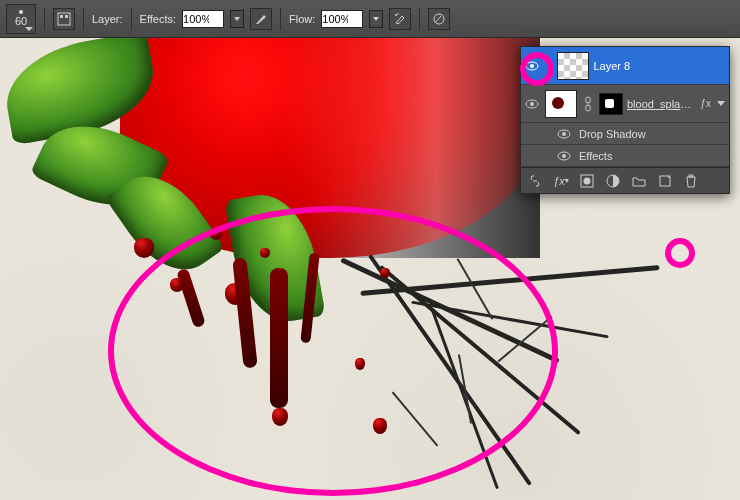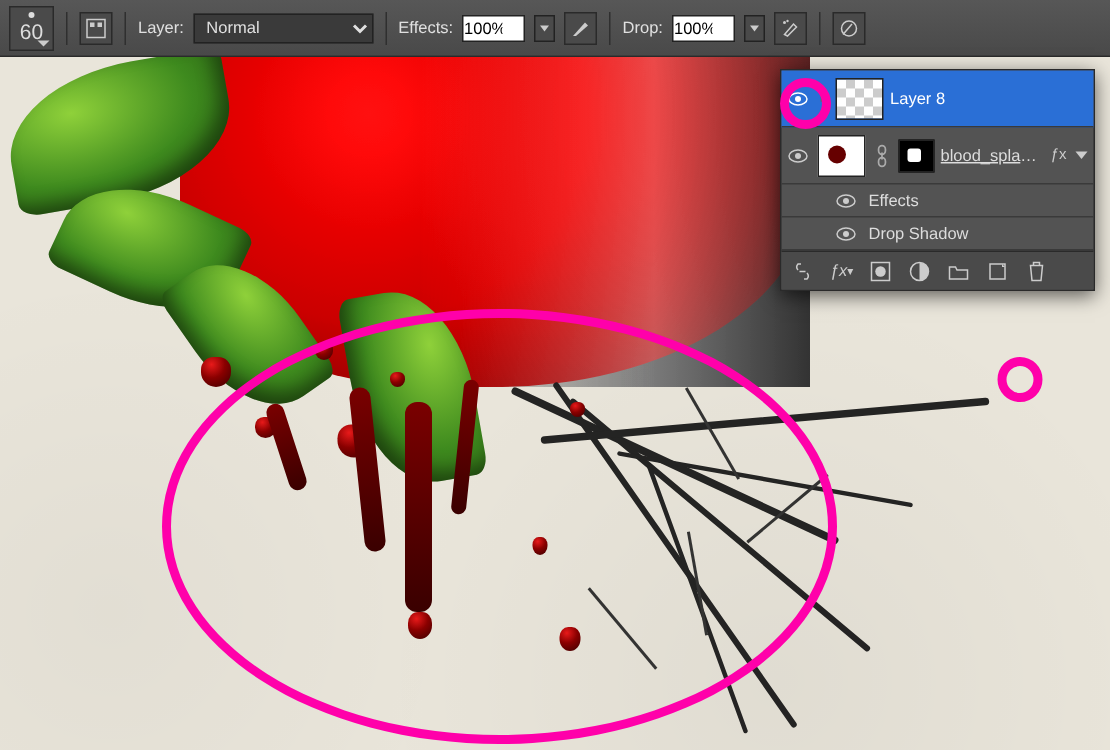--- a/index.html
+++ b/index.html
@@ -2,21 +2,21 @@
 <html><head>
 <meta charset="utf-8">
 <style>
 * { margin: 0; padding: 0; box-sizing: border-box; font-family: Tahoma, Arial, sans-serif; font-size: 11px; }
 body { width: 740px; height: 500px; background: #535353; overflow: hidden; position: relative; }
 
 .toolbar { height: 38px; background: linear-gradient(#575757,#494949); border-bottom: 1px solid #2a2a2a; display: flex; align-items: center; padding: 0 6px; gap: 6px; color: #e0e0e0; }
 .toolbar .sep { width: 1px; height: 22px; background: #2f2f2f; margin: 0 2px; }
 .brush-box { width: 30px; height: 30px; border: 1px solid #2a2a2a; background: #4a4a4a; display: flex; flex-direction: column; align-items: center; justify-content: center; position: relative; }
 .brush-dot { width: 4px; height: 4px; border-radius: 50%; background: #ddd; }
-.brush-num { font-size: 14px; color: #ddd; margin-top: 1px; }
+.brush-num { font-size: 11px; color: #ddd; margin-top: 1px; }
 .brush-flyout { position:absolute; right:2px; bottom:2px; border-left:4px solid transparent; border-right:4px solid transparent; border-top:4px solid #ccc; }
 .icon-btn { width: 22px; height: 22px; border: 1px solid #2a2a2a; background: #4a4a4a; display: flex; align-items: center; justify-content: center; color: #ddd; }
 .label { color: #e0e0e0; }
 select { background: #3a3a3a; color: #e0e0e0; border: 1px solid #222; height: 20px; min-width: 120px; padding: 0 4px; }
 .pct-input { width: 42px; height: 18px; background: #fff; color: #000; border: 1px solid #222; text-align: right; padding-right: 14px; }
 .mini-fly { width:14px; height:18px; border:1px solid #222; background:#4a4a4a; display:flex; align-items:center; justify-content:center; }
 .mini-tri { border-left:3px solid transparent; border-right:3px solid transparent; border-top:4px solid #ccc; }
 
 .canvas { position: absolute; top: 38px; left: 0; right: 0; bottom: 0; background: #e9e5da; overflow: hidden; }
 .texture { position:absolute; inset:0; background:
@@ -98,36 +98,33 @@
   <div class="sep"></div>
   <div class="icon-btn">
     <svg width="14" height="14" viewBox="0 0 14 14">
         <rect x="1" y="1" width="12" height="12" fill="none" stroke="#ccc"></rect>
         <rect x="3" y="3" width="3" height="3" fill="#ccc"></rect>
         <rect x="8" y="3" width="3" height="3" fill="#ccc"></rect>
       </svg>
   </div>
   <div class="sep"></div>
   <span class="label">Layer:</span>
-  <select>
-    <option>Normal</option>
-  </select>
   <div class="sep"></div>
   <span class="label">Effects:</span>
   <input class="pct-input" value="100%" style="">
   <div class="mini-fly">
       <div class="mini-tri"></div>
     </div>
   <div class="icon-btn">
     <svg width="14" height="14" viewBox="0 0 14 14">
         <path d="M2 12 L10 3 L12 5 L4 12 Z" fill="#ccc"></path>
       </svg>
   </div>
   <div class="sep"></div>
-  <span class="label">Drop:</span>
+  <span class="label">Flow:</span>
   <input class="pct-input" value="100%" style="">
   <div class="mini-fly">
       <div class="mini-tri"></div>
     </div>
   <div class="icon-btn">
     <svg width="14" height="14" viewBox="0 0 14 14">
         <path d="M3 11 L9 4 L11 6 L5 12 Z" fill="none" stroke="#ccc"></path>
         <circle cx="3" cy="3" r="1" fill="#ccc"></circle>
         <circle cx="5" cy="2" r=".8" fill="#ccc"></circle>
       </svg>
@@ -218,30 +215,30 @@
     <div class="tri-toggle"></div>
   </div>
 
   <div class="sub-row">
     <div class="eye">
       <svg viewBox="0 0 14 10">
           <ellipse cx="7" cy="5" rx="6" ry="4" fill="none" stroke="#ccc"></ellipse>
           <circle cx="7" cy="5" r="2" fill="#ccc"></circle>
         </svg>
     </div>
-    <span>Effects</span>
+    <span>Drop Shadow</span>
   </div>
   <div class="sub-row">
     <div class="eye">
       <svg viewBox="0 0 14 10">
           <ellipse cx="7" cy="5" rx="6" ry="4" fill="none" stroke="#ccc"></ellipse>
           <circle cx="7" cy="5" r="2" fill="#ccc"></circle>
         </svg>
     </div>
-    <span>Drop Shadow</span>
+    <span>Effects</span>
   </div>
 
   <div class="panel-bottom">
     <div class="pb-icon">
       <svg width="14" height="14" viewBox="0 0 14 14">
           <path d="M4 6 a3 3 0 0 1 0 -4 l2 0 M10 8 a3 3 0 0 1 0 4 l-2 0 M5 7 l4 0" stroke="#ccc" fill="none"></path>
         </svg>
     </div>
     <div class="pb-icon">
         <span style="font-style:italic;">ƒx</span>

